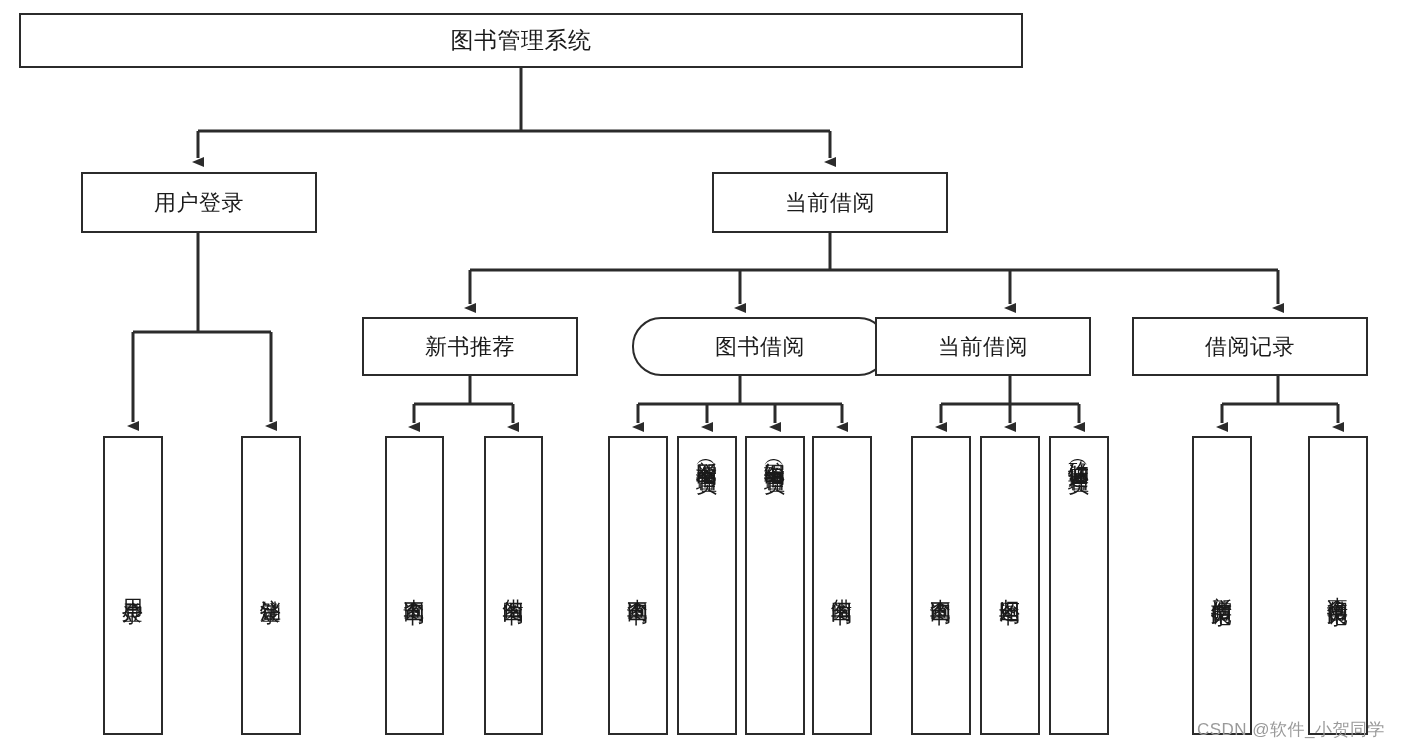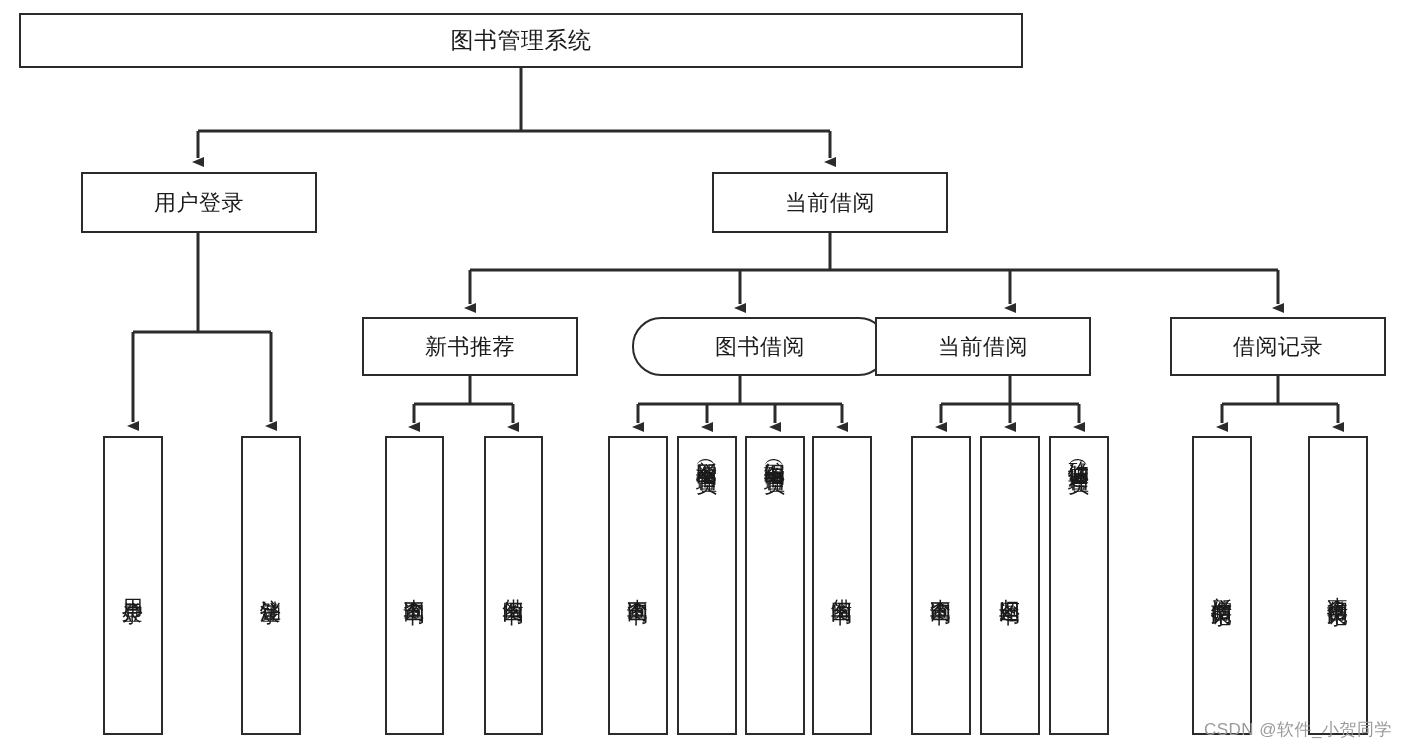--- a/index.html
+++ b/index.html
@@ -61,21 +61,21 @@
     letter-spacing: 2px;
     white-space: nowrap;
     margin: 0 auto;
   }
   .node.vert.centered {
     align-items: center;
     padding-top: 0;
   }
   #watermark {
     position: absolute;
-    right: 13px;
+    right: 20px;
     bottom: 6px;
     font-size: 17px;
     color: #9a9a9a;
     z-index: 5;
     white-space: nowrap;
     letter-spacing: 0.5px;
   }
 </style>
 </head>
 <body>
@@ -145,21 +145,21 @@
 
   <div class="node horiz" style="left:362px; top:317px; width:216px; height:59px;">
     <span class="label">新书推荐</span>
   </div>
   <div class="node horiz" style="left:632px; top:317px; width:256px; height:59px;border-radius:29px;">
     <span class="label">图书借阅</span>
   </div>
   <div class="node horiz" style="left:875px; top:317px; width:216px; height:59px;">
     <span class="label">当前借阅</span>
   </div>
-  <div class="node horiz" style="left:1170px; top:317px; width:216px; height:59px;">
+  <div class="node horiz" style="left:1132px; top:317px; width:236px; height:59px;">
     <span class="label">借阅记录</span>
   </div>
 
   <div class="node vert centered" style="left:103px; top:436px; width:60px; height:299px;">
     <span class="label">用户登录</span>
   </div>
   <div class="node vert centered" style="left:241px; top:436px; width:60px; height:299px;">
     <span class="label">注销登录</span>
   </div>
 

